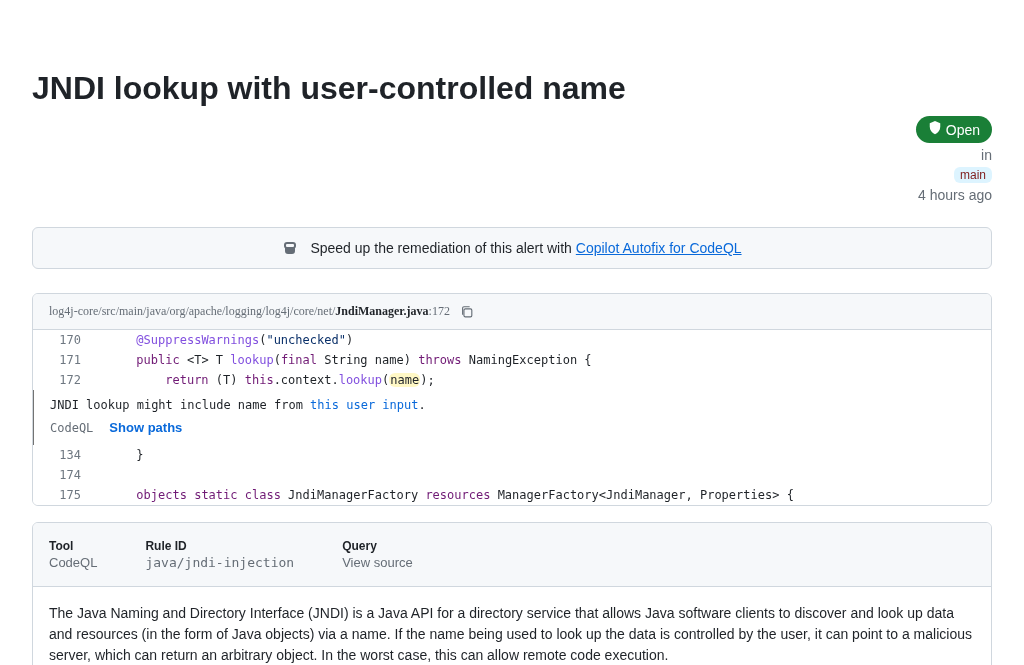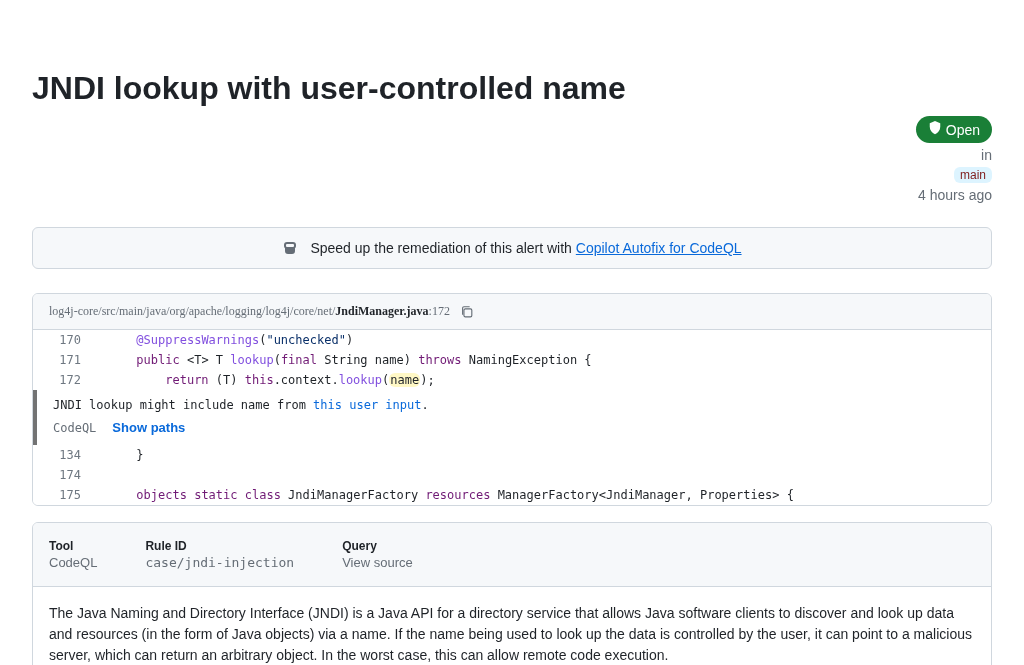--- a/index.html
+++ b/index.html
@@ -111,21 +111,21 @@
       flex-shrink: 0;
     }
     .line-content { white-space: pre; padding-right: 12px; flex: 1; }
     .tok-comment { color: #6e7781; }
     .tok-annotation { color: #8250df; }
     .tok-string { color: #0a3069; }
     .tok-keyword { color: #701a75; }
     .tok-method { color: #8250df; }
     .highlight-bg { background: #fff8c5; padding: 0 1px; border-radius: 6px;}
     .alert-insert {
-      border-left: 4px solid #737373;
+      border-left: 1px solid #737373;
       padding: 8px 16px 10px 16px;
       background: #ffffff;
     }
     .alert-text { font-family: ui-monospace, SFMono-Regular, Menlo, Consolas, monospace; font-size: 12px; margin-bottom: 8px;}
     .alert-text .link-inline { color: #0969da; }
     .alert-row2 { display: flex; align-items: center; gap: 16px; font-family: ui-monospace, SFMono-Regular, Menlo, Consolas, monospace; font-size: 12px; }
     .alert-row2 .label { color: #656d76; }
     .show-paths { color: #0969da; font-weight: 600; cursor: pointer; font-family: -apple-system, BlinkMacSystemFont, "Segoe UI", sans-serif; font-size: 13px;}
     .details-panel {
       border: 1px solid #d0d7de;
@@ -249,21 +249,21 @@
 </div>
 
 <div class="details-panel">
   <div class="details-header">
     <div class="detail-col">
       <div class="hlabel">Tool</div>
       <div class="hval">CodeQL</div>
     </div>
     <div class="detail-col">
       <div class="hlabel">Rule ID</div>
-      <div class="hval monoval">case/jndi-injection</div>
+      <div class="hval monoval">java/jndi-injection</div>
     </div>
     <div class="detail-col">
       <div class="hlabel">Query</div>
       <div class="hval">View source</div>
     </div>
   </div>
   <div class="details-body">The Java Naming and Directory Interface (JNDI) is a Java API for a directory service that allows Java software clients to discover and look up data and resources (in the form of Java objects) via a name. If the name being used to look up the data is controlled by the user, it can point to a malicious server, which can return an arbitrary object. In the worst case, this can allow remote code execution.</div>
   <div class="show-more-row">
     <span class="show-more">
       <span>Show more</span>

